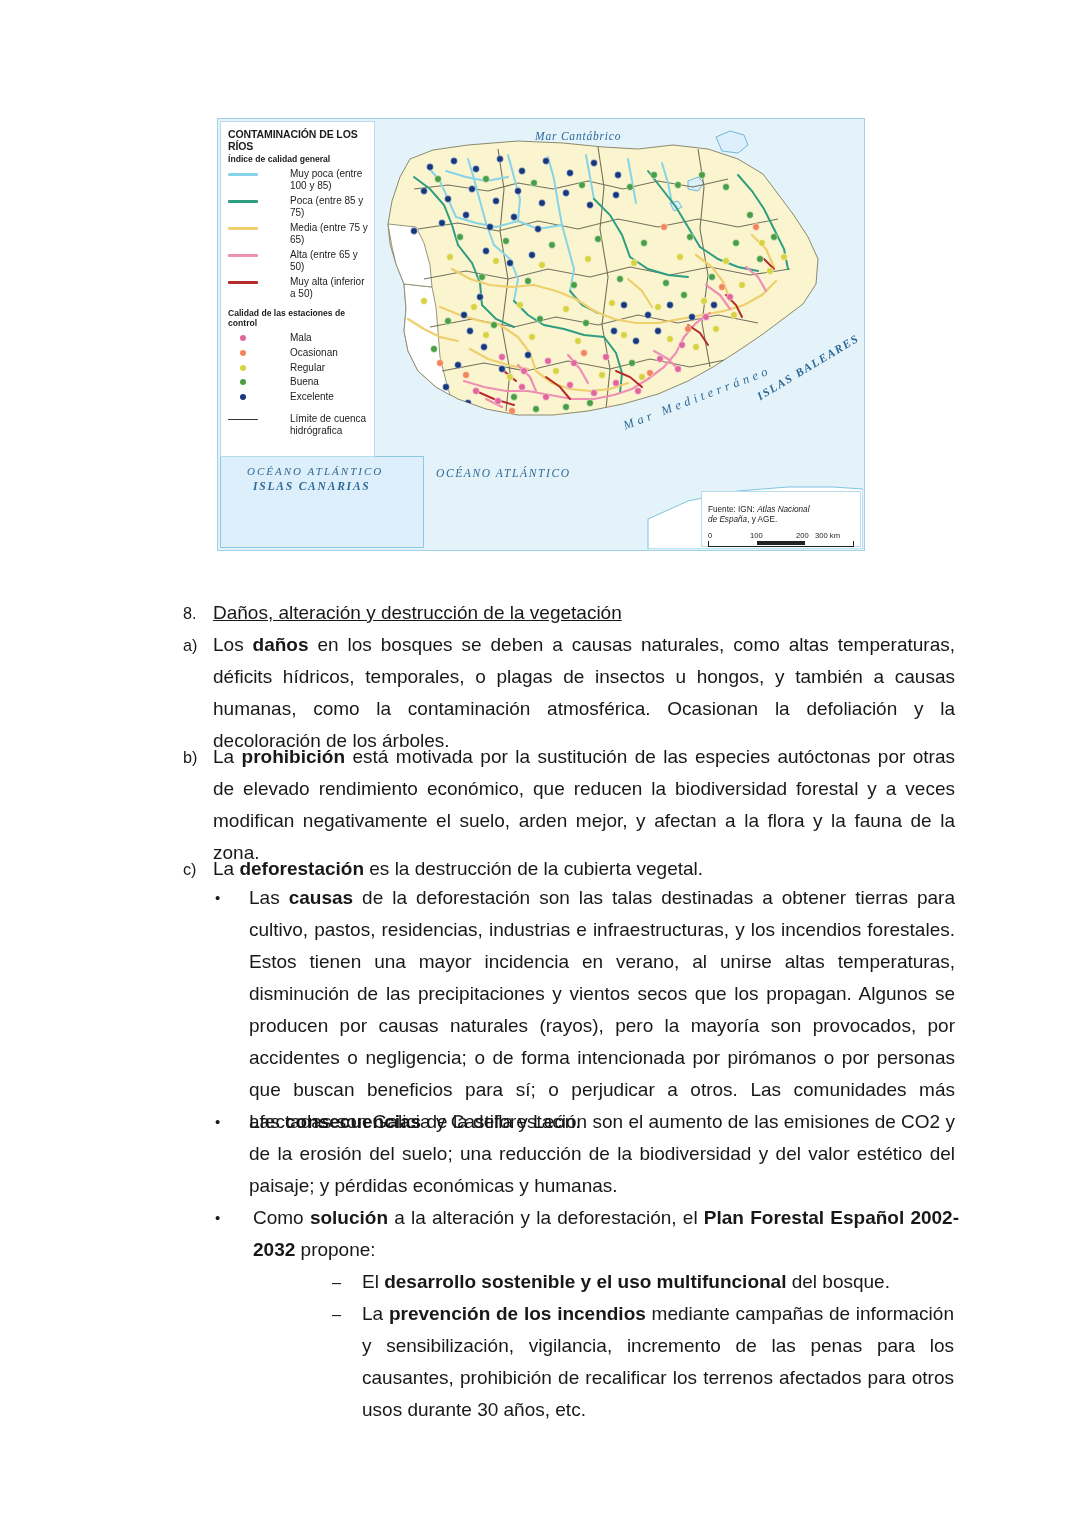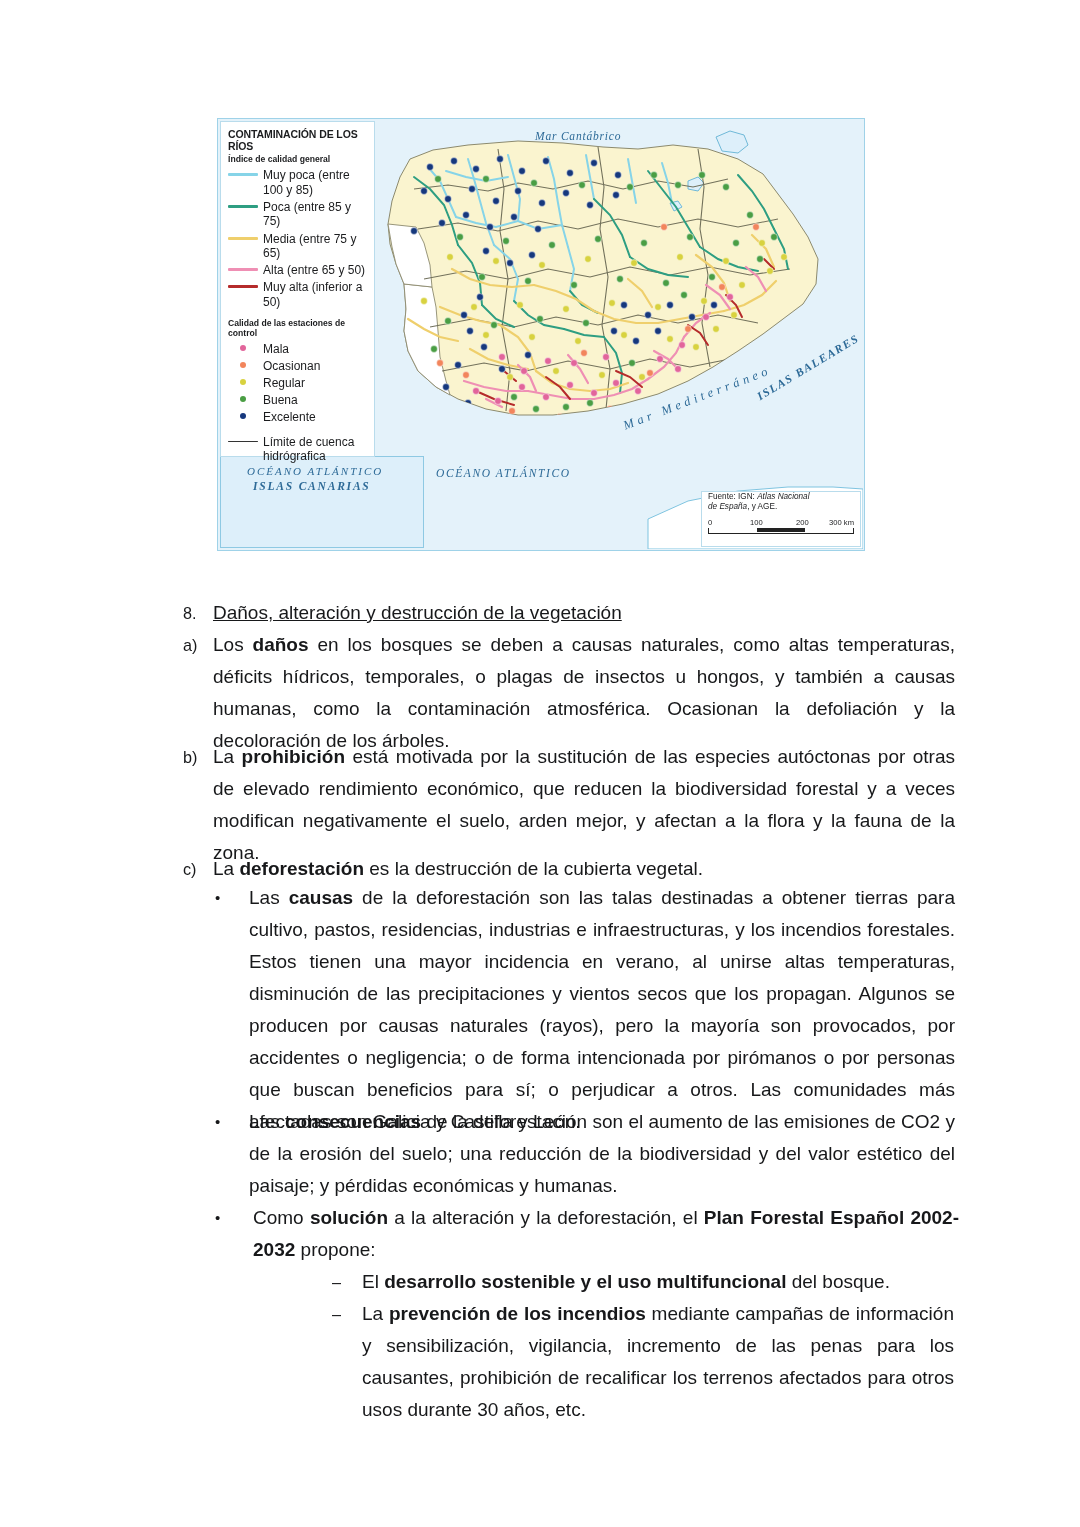--- a/index.html
+++ b/index.html
@@ -82,23 +82,24 @@
     justify-content: center;
     margin-right: 5px;
     margin-top: 3px;
   }
   .legend-dot {
     width: 6px;
     height: 6px;
     border-radius: 50%;
   }
   .legend-label {
-    font-size: 12px;
+    font-size: 10px;
     line-height: 1.22;
     color: #1b1c1e;
+    margin-left: 27px;
   }
   .legend-gap { height: 7px; }
 
   
   #canarias-inset {
     position: absolute;
     left: 2px;
     bottom: 2px;
     width: 204px;
     height: 92px;
@@ -160,21 +161,21 @@
   
   #source-box {
     position: absolute;
     right: 3px;
     bottom: 3px;
     width: 160px;
     height: 56px;
     background: #ffffff;
     border: 1px solid #b9dcec;
     box-sizing: border-box;
-    padding: 0 6px;
+    padding: 13px 6px;
     z-index: 25;
   }
   #source-text {
     font-size: 8.2px;
     line-height: 1.25;
     color: #1b1c1e;
   }
   #source-text i { font-style: italic; }
   .scale-nums {
     position: relative;
@@ -597,21 +598,21 @@
       <div class="legend-label">Límite de cuenca hidrógrafica</div>
     </div>
   </div>
 
   <div id="source-box">
     <div id="source-text"><span>Fuente: IGN: </span><i>Atlas Nacional</i><br><i>de España</i><span>, y AGE.</span></div>
     <div class="scale-nums">
       <span style="left:0">0</span>
       <span style="left:42px">100</span>
       <span style="left:88px">200</span>
-      <span style="right:0">300 km</span>
+      <span style="right:14px">300 km</span>
     </div>
     <div class="scale-bar">
       <div class="seg" style="left:48px;width:48px"></div>
     </div>
   </div>
 </div>
 
 <div id="content">
 
   <div class="marker" style="left:183px; top:597px;">8.</div>

